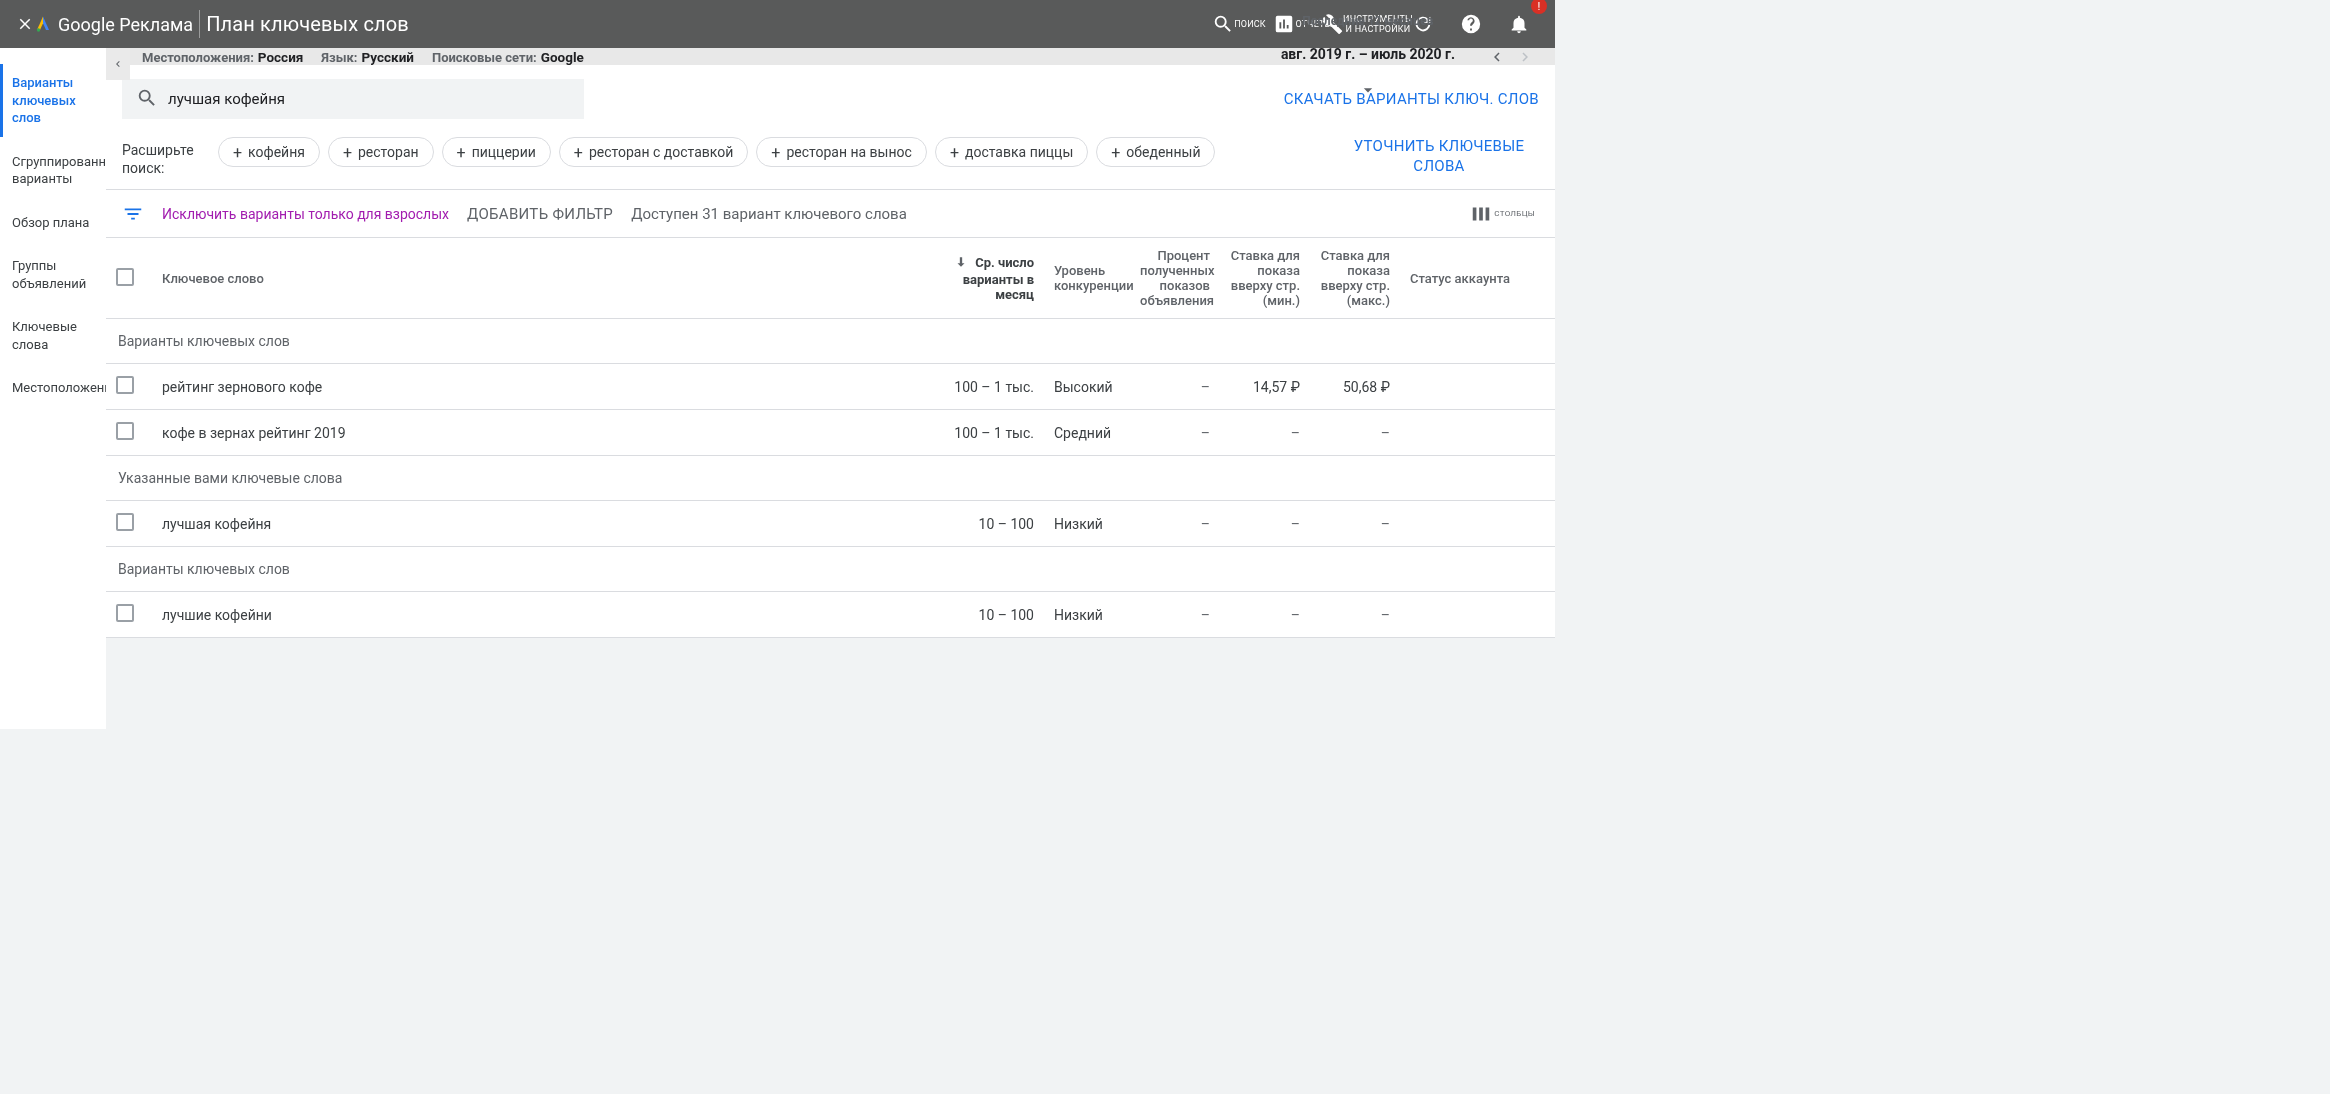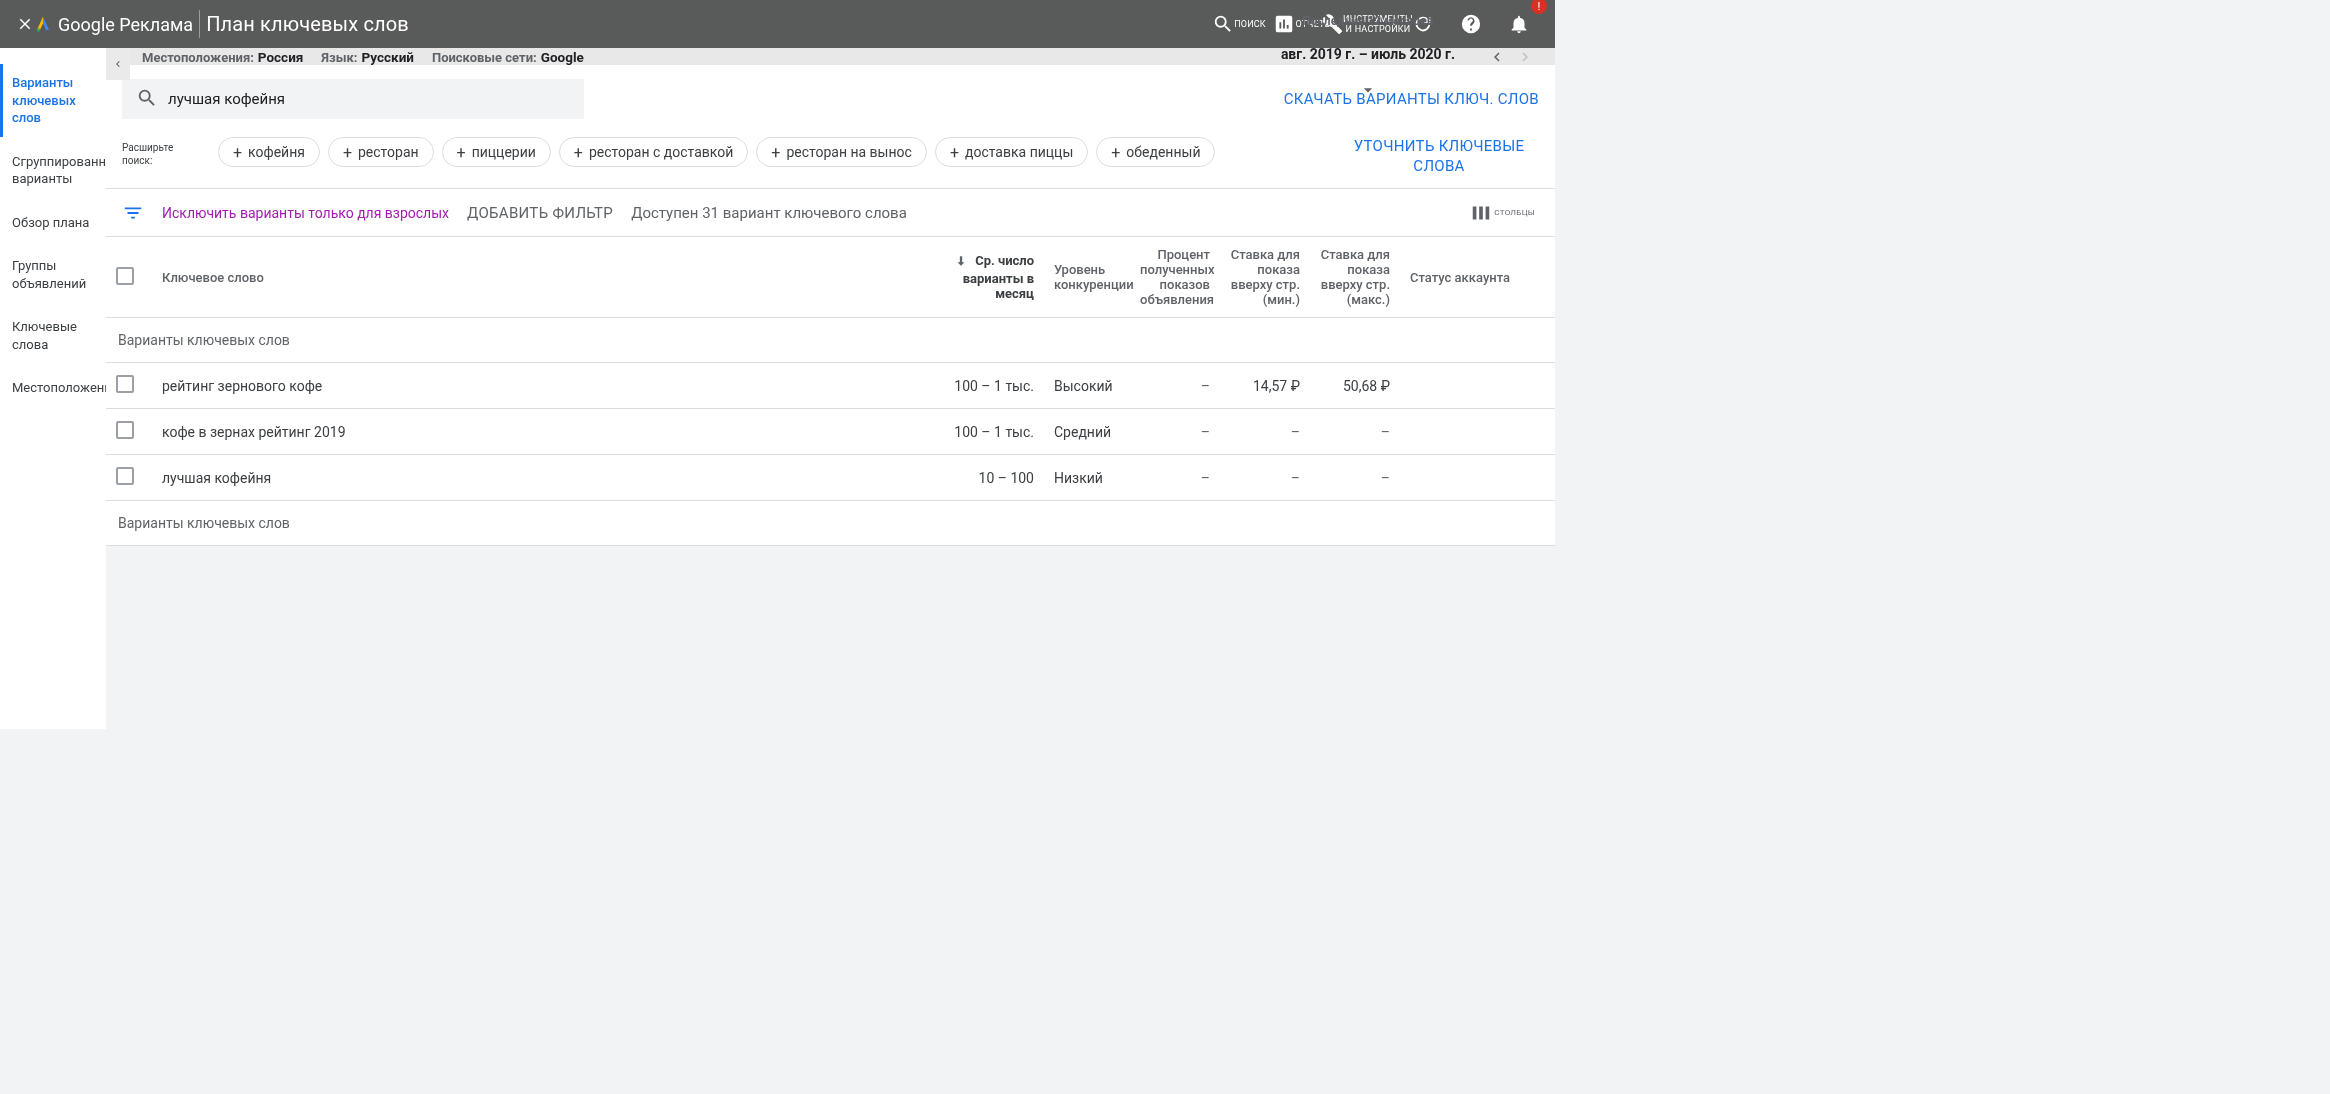--- a/index.html
+++ b/index.html
@@ -65,21 +65,21 @@
 
   
   .search-row { background:#fff; padding:14px 16px; display:flex; align-items:center; gap:12px; }
   .search-box { flex:0 0 auto; width: 462px; height:40px; background:#f1f3f4; display:flex; align-items:center; padding:0 14px; gap:10px; }
   .search-box .mag { color:#5f6368; }
   .search-box .val { font-size:15px; color:#202124; }
   .download-link { margin-left:auto; color:#1a73e8; font-size:15px; letter-spacing:.3px; cursor:pointer; }
 
   
   .chips-row { background:#fff; padding: 4px 16px 12px; display:flex; align-items:flex-start; gap:16px; }
-  .broaden-label { font-size:10px; color:#3c4043; width:80px; line-height:1.3; padding-top:4px; }
+  .broaden-label { font-size:14px; color:#3c4043; width:80px; line-height:1.3; padding-top:4px; }
   .chips { display:flex; flex-wrap:wrap; gap:8px; flex:1; }
   .chip { border:1px solid #dadce0; background:#fff; border-radius:16px; height:30px; padding:0 14px; display:flex; align-items:center; gap:6px; font-size:14px; color:#3c4043; cursor:pointer; }
   .chip .plus { font-size:16px; color:#3c4043; }
   .refine-link { color:#1a73e8; font-size:15px; text-align:center; line-height:1.3; width:200px; cursor:pointer; letter-spacing:.3px; }
 
   
   .addfilter-row { background:#fff; border-top:1px solid #dadce0; height:48px; display:flex; align-items:center; padding:0 16px; gap:18px; position:relative; }
   .funnel-icon { color:#1a73e8; display:flex; }
   .adult-link { color:#a21caf; font-size:14px; cursor:pointer; }
   .add-filter { color:#5f6368; font-size:15px; letter-spacing:.3px; cursor:pointer; }
@@ -334,30 +334,43 @@
             <tr>
               <td class="left"><span class="chk"></span></td>
               <td class="left">кофе в зернах рейтинг 2019</td>
               <td>100 – 1 тыс.</td>
               <td style="text-align: left;">Средний</td>
               <td class="dash">–</td>
               <td class="dash">–</td>
               <td class="dash">–</td>
               <td style="text-align: left;"></td>
             </tr>
+            <tr class="group">
+              <td colspan="8">Указанные вами ключевые слова</td>
+            </tr>
             <tr>
               <td class="left"><span class="chk"></span></td>
               <td class="left">лучшая кофейня</td>
               <td>10 – 100</td>
               <td style="text-align: left;">Низкий</td>
               <td class="dash">–</td>
               <td class="dash">–</td>
               <td class="dash">–</td>
               <td style="text-align: left;"></td>
             </tr>
             <tr class="group">
               <td colspan="8">Варианты ключевых слов</td>
             </tr>
+            <tr>
+              <td class="left"><span class="chk"></span></td>
+              <td class="left">лучшие кофейни</td>
+              <td>10 – 100</td>
+              <td style="text-align: left;">Низкий</td>
+              <td class="dash">–</td>
+              <td class="dash">–</td>
+              <td class="dash">–</td>
+              <td style="text-align: left;"></td>
+            </tr>
           </tbody>
       </table>
     </div>
   </div>
 </div>
 
 </body></html>

